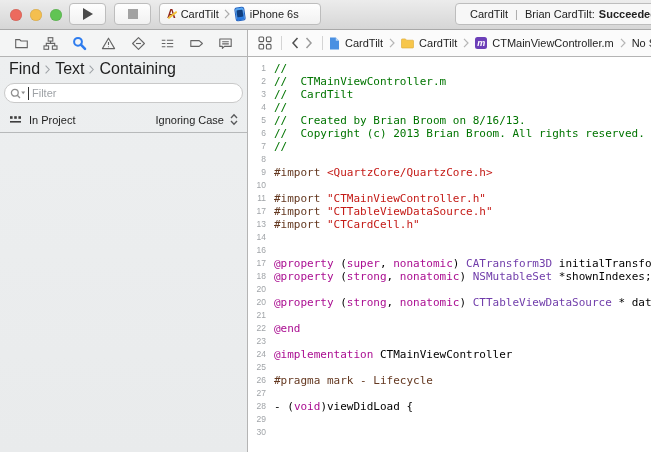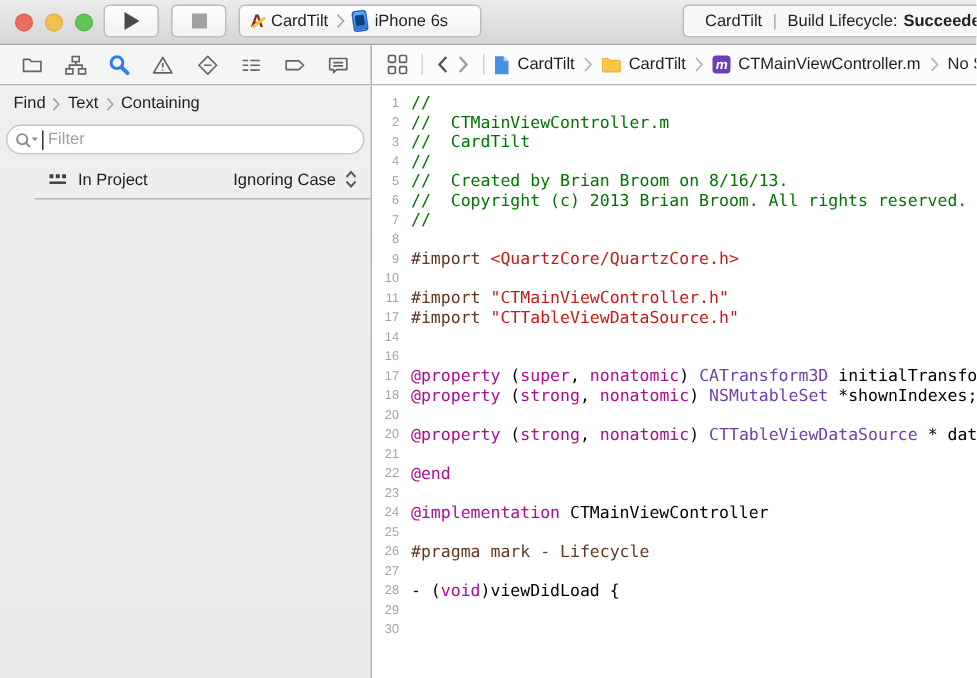--- a/index.html
+++ b/index.html
@@ -41,30 +41,30 @@
   .jb-div{width:1px;height:14px;background:#D4D4D4;margin:0 6px;flex:0 0 1px;}
   .jb-ic{display:flex;align-items:center;justify-content:center;margin:0 3px;flex:0 0 auto;}
   .crumbs{display:flex;align-items:center;flex:0 0 auto;}
   .crumb{display:flex;align-items:center;gap:5px;font-size:11px;color:#1E1E1E;flex:0 0 auto;}
   .crumb-chev{margin:0 6px;display:flex;align-items:center;flex:0 0 auto;}
   .m-badge{display:inline-flex;width:12px;height:12px;border-radius:2.5px;background:#6C3FB8;color:#fff;
     font-size:9px;font-weight:bold;align-items:center;justify-content:center;line-height:12px;font-style:italic;}
   
   .sidebar{position:absolute;top:57px;left:0;width:248px;bottom:0;box-sizing:border-box;
     background:linear-gradient(#EDEFF0,#E9EBEC);border-right:1px solid #B4B4B4;}
-  .scopebar{height:24px;display:flex;align-items:center;padding:0 9px;font-size:11px;color:#1E1E1E;text-align:center;}
+  .scopebar{height:24px;display:flex;align-items:center;padding:0 9px;font-size:16px;color:#1E1E1E;text-align:center;}
   .scopebar .chev{margin:0 5px;display:flex;align-items:center;}
   .filter-field{margin:2px 4px 4px 4px;height:20px;box-sizing:border-box;background:#fff;border:1px solid #C9C9C9;
     border-radius:10px;display:flex;align-items:center;padding:0 5px;gap:2px;}
   .filter-field input{border:none;outline:none;flex:1;font-size:11px;color:#222;background:transparent;
     font-family:"Liberation Sans",sans-serif;padding:0;margin-left:1px;}
   .filter-field input::placeholder{color:#9EA2A6;opacity:1;}
   .caret{width:1px;height:13px;background:#333;flex:0 0 1px;}
   .options-row{height:25px;display:flex;align-items:center;justify-content:space-between;
-    padding:0 9px;font-size:11px;color:#1E1E1E;border-bottom:1px solid #B7B9BA;margin-left:23px;}
+    padding:0 9px;font-size:11px;color:#1E1E1E;border-bottom:1px solid #B7B9BA;}
   .opt-left,.opt-right{display:flex;align-items:center;gap:6px;}
   
   .editor{position:absolute;top:57px;left:248px;right:0;bottom:0;background:#fff;padding-top:5px;overflow:hidden;}
   .code-line{display:flex;height:13px;line-height:13px;}
   .ln{flex:0 0 26px;width:26px;box-sizing:border-box;text-align:right;padding-right:8px;
     font-size:8.5px;color:#A0A4A8;}
   .code{font-family:"DejaVu Sans Mono",monospace;font-size:11px;white-space:pre;color:var(--pln,#000);}
   .tok-com{color:var(--com,#007400);}
   .tok-kw{color:var(--kw,#AA0D91);}
   .tok-pre{color:var(--pre,#643820);}
@@ -93,21 +93,21 @@
     <svg width="6" height="10" viewBox="0 0 6 10">
       <path d="M1 .8 L5 5 L1 9.2" fill="none" stroke="#ABABAB" stroke-width="1.2"></path>
       </svg>
     <span class="phone-icon"></span>
     <span>iPhone 6s</span>
   </div>
 
   <div class="tbtn status-box">
     <span>CardTilt</span>
     <span class="sep-div">|</span>
-    <span>Build Lifecycle:</span>
+    <span>Brian CardTilt:</span>
     <span class="status-strong">Succeeded</span>
   </div>
 </div>
 
 <div class="subbar">
   <div class="navbar" id="navigator-bar">
       <span class="nav-ic">
         <svg width="15" height="15" viewBox="0 0 15 15">
           <path d="M1.7 5 V3.6 H5.6 L7 5 H13.3 V11.6 H1.7 Z" fill="none" stroke="#646464" stroke-width="1.1"></path>
         </svg>
@@ -332,20 +332,24 @@
     </div>
     <div class="code-line">
       <span class="ln">11</span>
       <span class="code"><span class="tok-pre">#import </span><span class="tok-str">"CTMainViewController.h"</span></span>
     </div>
     <div class="code-line">
       <span class="ln">17</span>
       <span class="code"><span class="tok-pre">#import </span><span class="tok-str">"CTTableViewDataSource.h"</span></span>
     </div>
     <div class="code-line">
+      <span class="ln">13</span>
+      <span class="code"><span class="tok-pre">#import </span><span class="tok-str">"CTCardCell.h"</span></span>
+    </div>
+    <div class="code-line">
       <span class="ln">14</span>
       <span class="code"></span>
     </div>
     <div class="code-line">
       <span class="ln">16</span>
       <span class="code"></span>
     </div>
     <div class="code-line">
       <span class="ln">17</span>
       <span class="code"><span class="tok-kw">@property</span><span class="tok-pln"> (</span><span class="tok-kw">super</span><span class="tok-pln">, </span><span class="tok-kw">nonatomic</span><span class="tok-pln">) </span><span class="tok-cls">CATransform3D</span><span class="tok-pln"> initialTransform;</span></span>

